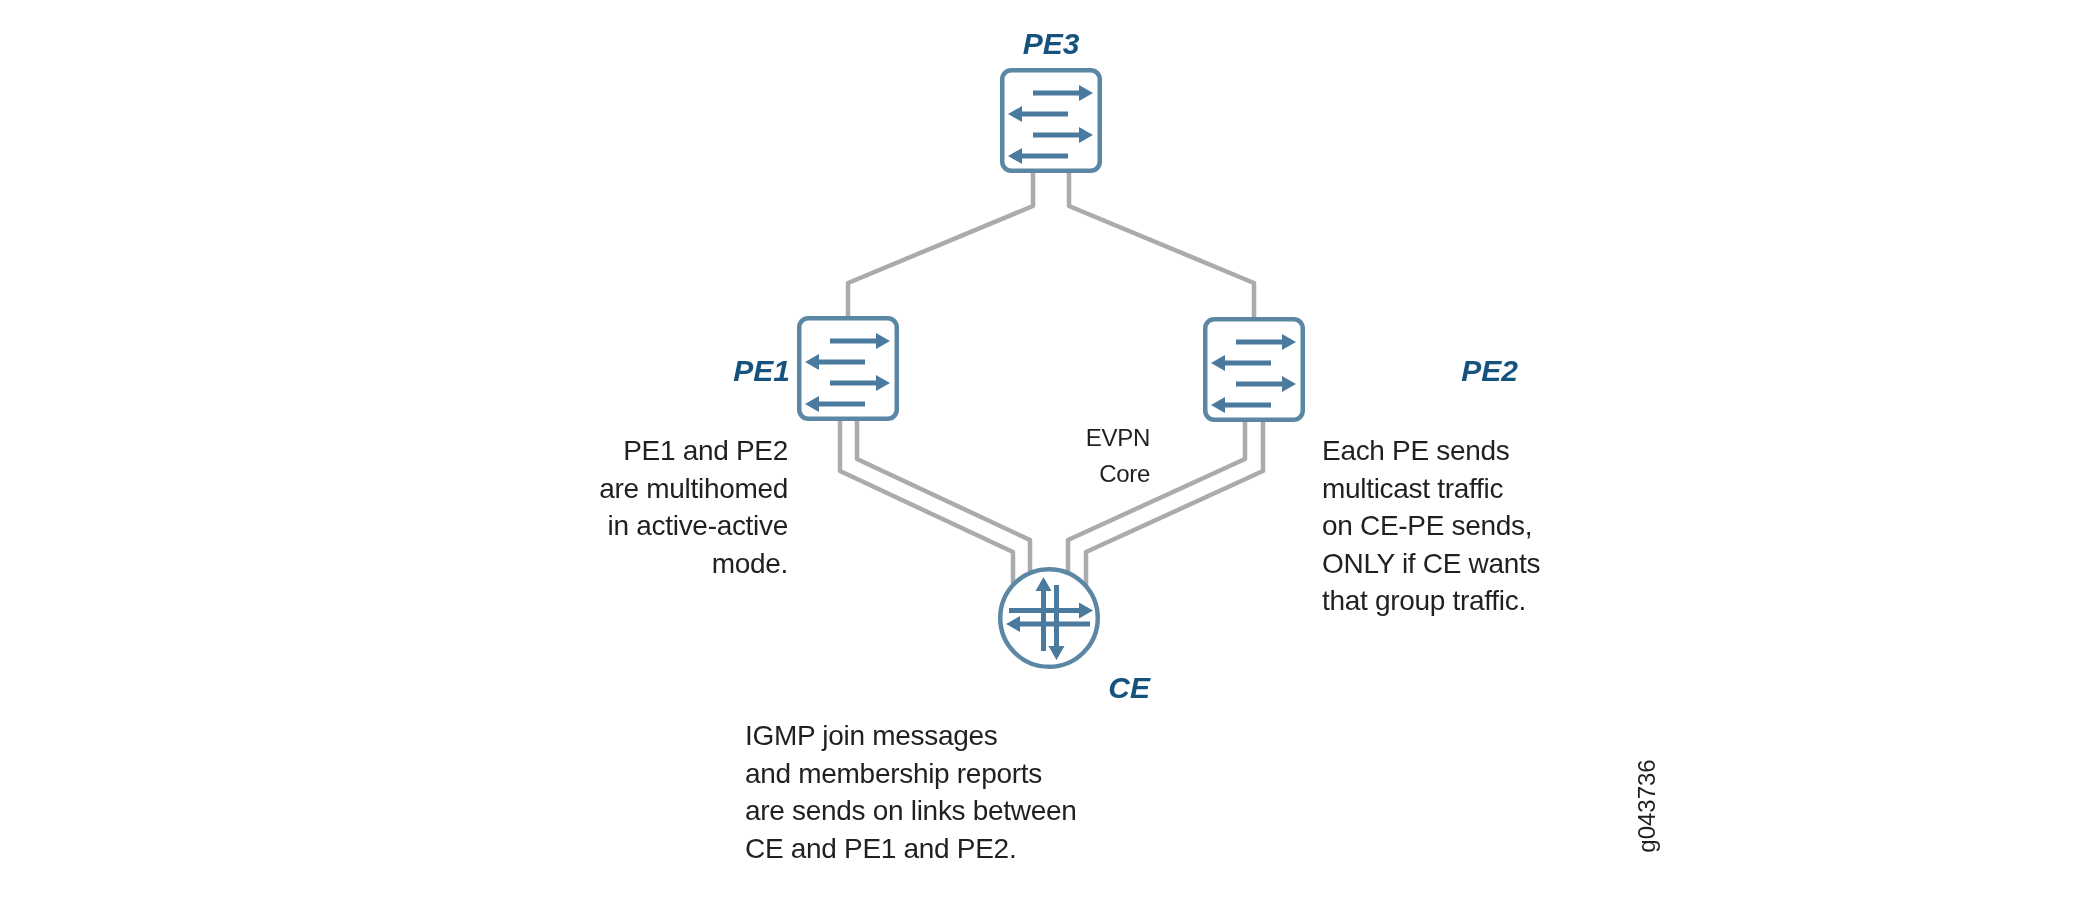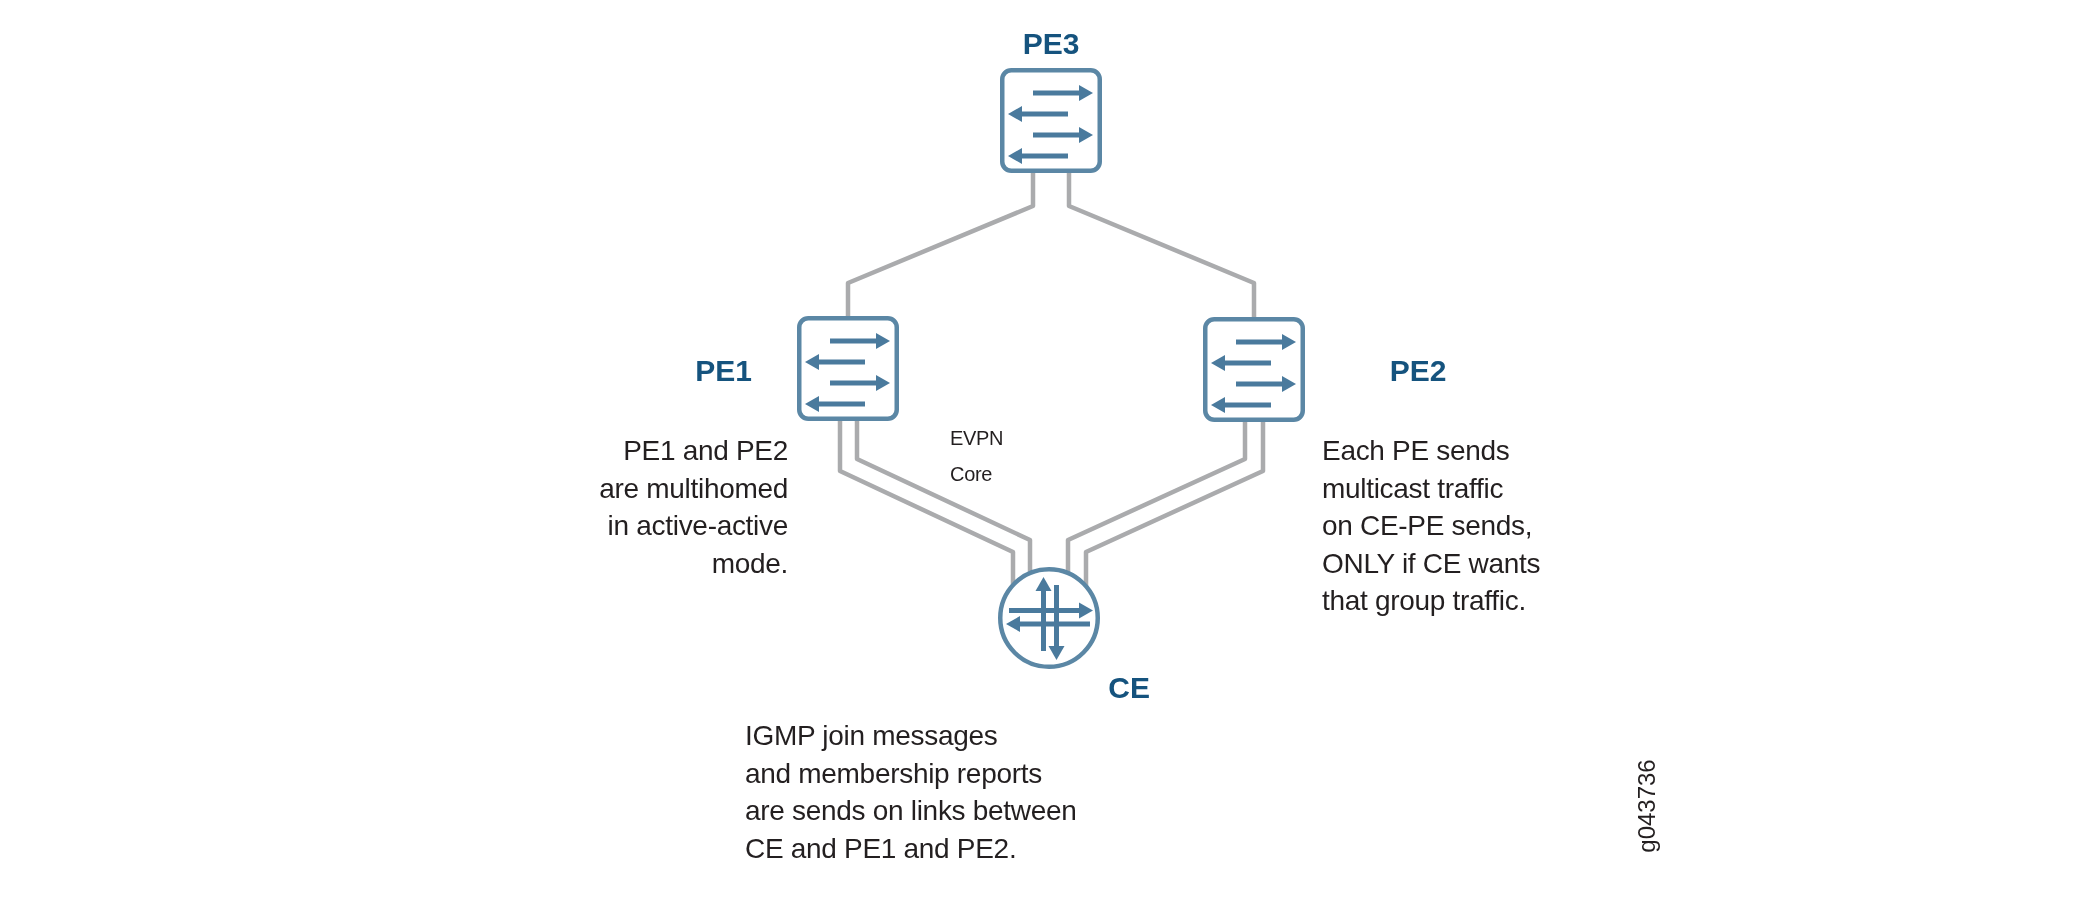--- a/index.html
+++ b/index.html
@@ -19,37 +19,38 @@
     overflow:hidden;
   }
   svg.diagram{position:absolute;left:0;top:0;}
   .label{
     position:absolute;
     color:var(--navy);
     font-weight:bold;
     font-size:30px;
     line-height:32px;
     white-space:nowrap;
+    font-style:italic;
   }
   .note{
     position:absolute;
     color:var(--ink);
     font-size:28px;
     line-height:37.5px;
     letter-spacing:-0.3px;
     white-space:nowrap;
   }
   .note.align-right{text-align:right;}
   .note.align-center{}
   .core-label{
     position:absolute;
     color:var(--ink);
-    font-size:20px;
+    font-size:24px;
     line-height:36px;
-    text-align:left;
+    text-align:right;
     letter-spacing:-0.3px;
   }
   .figure-id{
     position:absolute;
     left:1588px;top:791px;
     width:120px;height:30px;
     transform:rotate(-90deg);
     color:var(--ink);
     font-size:24px;
     text-align:center;
@@ -106,22 +107,22 @@
       <path d="M 1245 419 L 1245 459 L 1068 540 L 1068 590"></path>
     </g>
 
     <use href="#switch" x="1000" y="68"></use>
     <use href="#switch" x="797" y="316"></use>
     <use href="#switch" x="1203" y="317"></use>
     <use href="#router" x="1049" y="618"></use>
   </svg>
 
   <div class="label" style="left:951px;top:28px;width:200px;text-align:center">PE3</div>
-  <div class="label" style="left:552px;top:355px;width:200px;text-align:right">PE1</div>
-  <div class="label" style="left:1318px;top:355px;width:200px;text-align:center">PE2</div>
+  <div class="label" style="left:590px;top:355px;width:200px;text-align:right">PE1</div>
+  <div class="label" style="left:1318px;top:355px;width:200px;text-align:right">PE2</div>
   <div class="label" style="left:950px;top:672px;width:200px;text-align:right">CE</div>
 
   <div class="core-label" style="left:950px;top:420px;width:200px">
     <div>EVPN</div>
     <div>Core</div>
   </div>
 
   <div class="note align-right" style="left:438px;top:432px;width:350px">
     <div>PE1 and PE2</div>
     <div>are multihomed</div>

